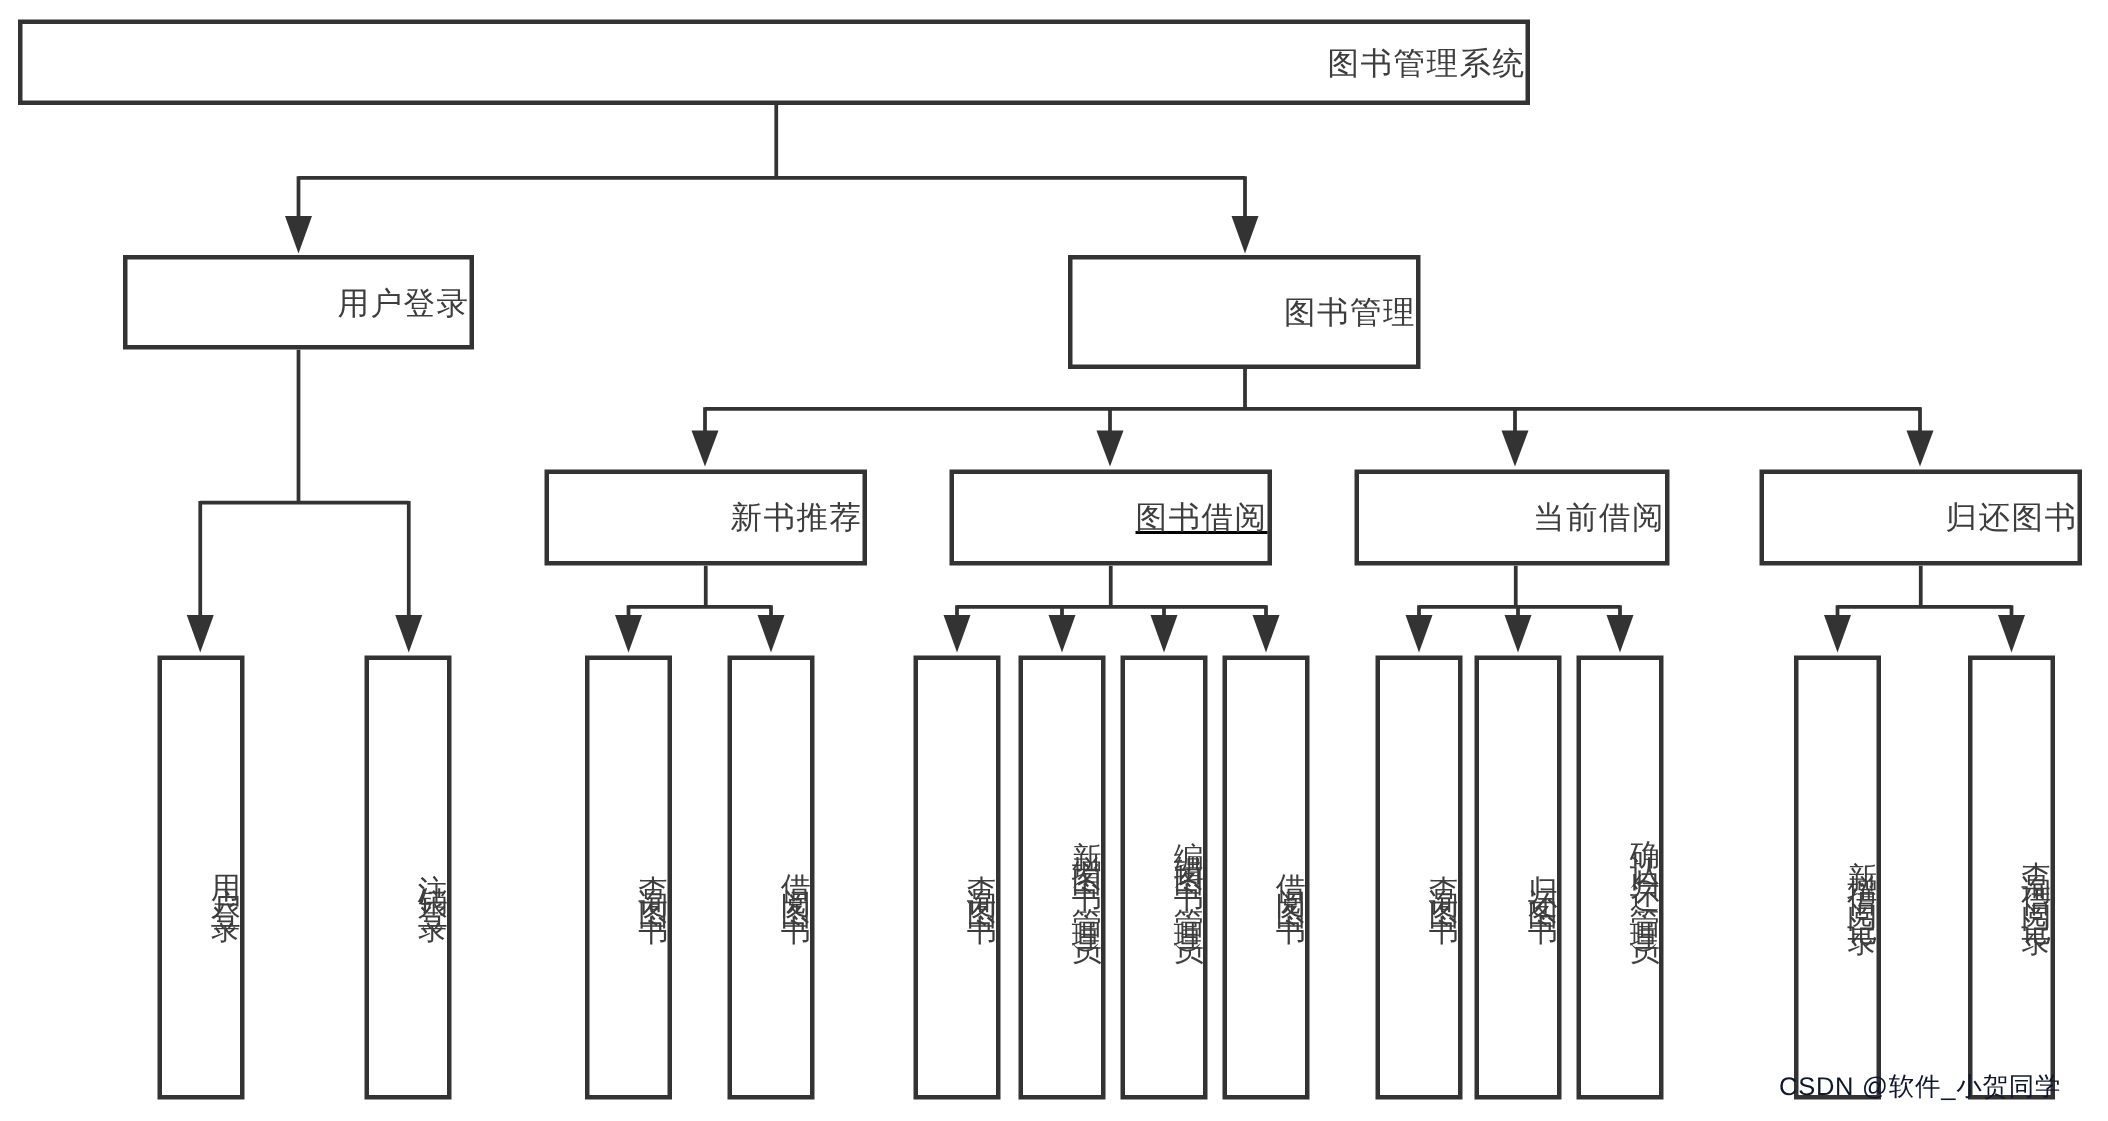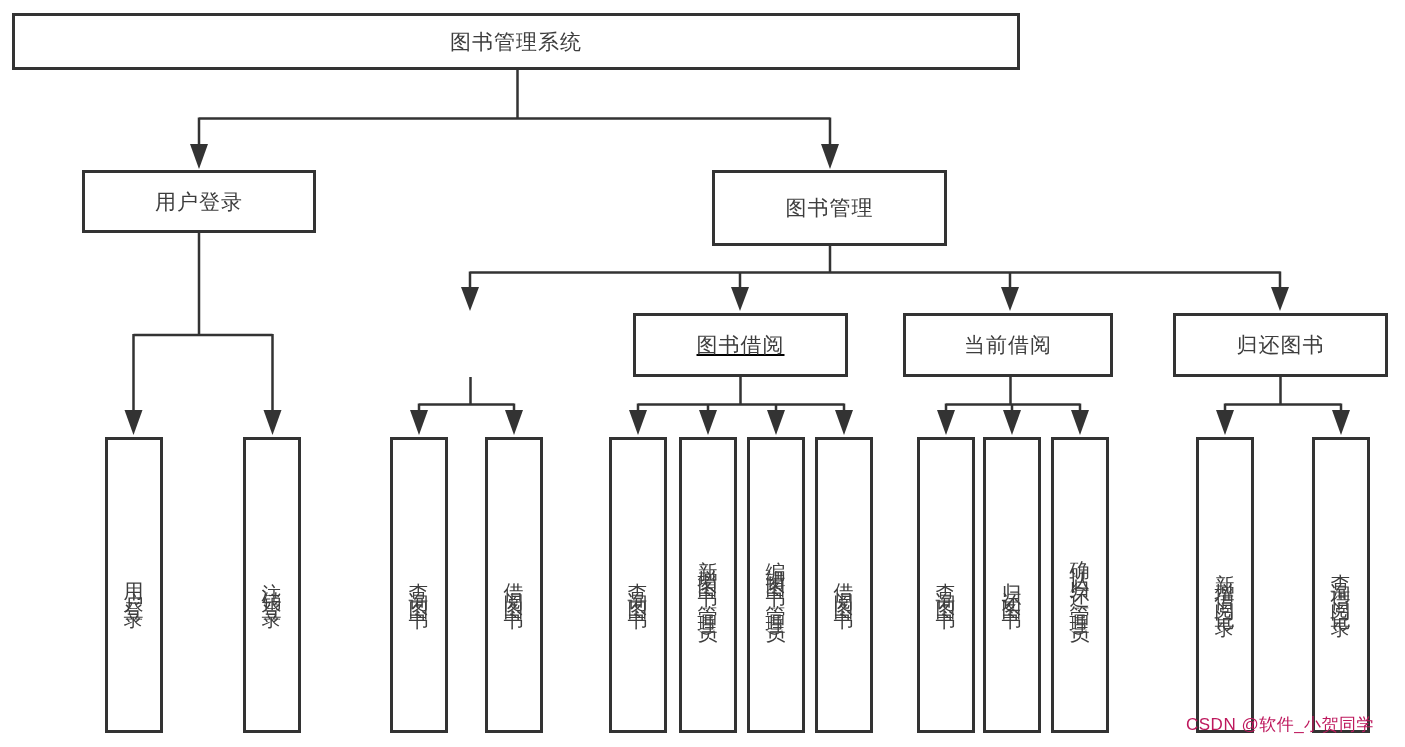--- a/index.html
+++ b/index.html
@@ -2,35 +2,35 @@
 <html><head>
 <meta charset="utf-8">
 <style>
   html,body{margin:0;padding:0;background:#ffffff;}
   #canvas{
     position:relative;width:1405px;height:747px;background:#ffffff;
     font-family:"Liberation Sans","DejaVu Sans",sans-serif;overflow:hidden;
   }
   .node{
     position:absolute;box-sizing:border-box;border:3px solid #333333;background:#ffffff;
-    display:flex;align-items:center;justify-content:center;
+    display:flex;align-items:center;justify-content:flex-end;
   }
   .node .hlabel{
     color:#3d3d3d;font-size:21px;letter-spacing:1px;white-space:nowrap;
   }
   .leaf .vlabel{
     writing-mode:vertical-rl;text-orientation:mixed;
     color:#3d3d3d;font-size:20px;letter-spacing:9px;line-height:1;
     display:block;
   }
   #connector-layer{position:absolute;left:0;top:0;z-index:0;}
   .node{z-index:1;}
   #watermark{
     position:absolute;left:1186px;top:713px;z-index:2;
-    color:#be185d;font-size:17px;letter-spacing:0.5px;white-space:nowrap;
+    color:#0f172a;font-size:17px;letter-spacing:0.5px;white-space:nowrap;
   }
 </style>
 </head>
 <body>
 
 <div id="canvas">
 
   <svg id="connector-layer" width="1405" height="747" viewBox="0 0 1405 747">
     <path d="M517.5 70 V118.5
          M199 118.5 H830
@@ -92,20 +92,23 @@
     <span class="hlabel">图书管理系统</span>
   </div>
 
   <div class="node" style="left:82px;top:170px;width:234px;height:63px;">
     <span class="hlabel">用户登录</span>
   </div>
   <div class="node" style="left:712px;top:170px;width:235px;height:76px;">
     <span class="hlabel">图书管理</span>
   </div>
 
+  <div class="node" style="left:363px;top:313px;width:215px;height:64px;">
+    <span class="hlabel">新书推荐</span>
+  </div>
   <div class="node" style="left:633px;top:313px;width:215px;height:64px;text-decoration:underline;">
     <span class="hlabel">图书借阅</span>
   </div>
   <div class="node" style="left:903px;top:313px;width:210px;height:64px;">
     <span class="hlabel">当前借阅</span>
   </div>
   <div class="node" style="left:1173px;top:313px;width:215px;height:64px;">
     <span class="hlabel">归还图书</span>
   </div>
 

